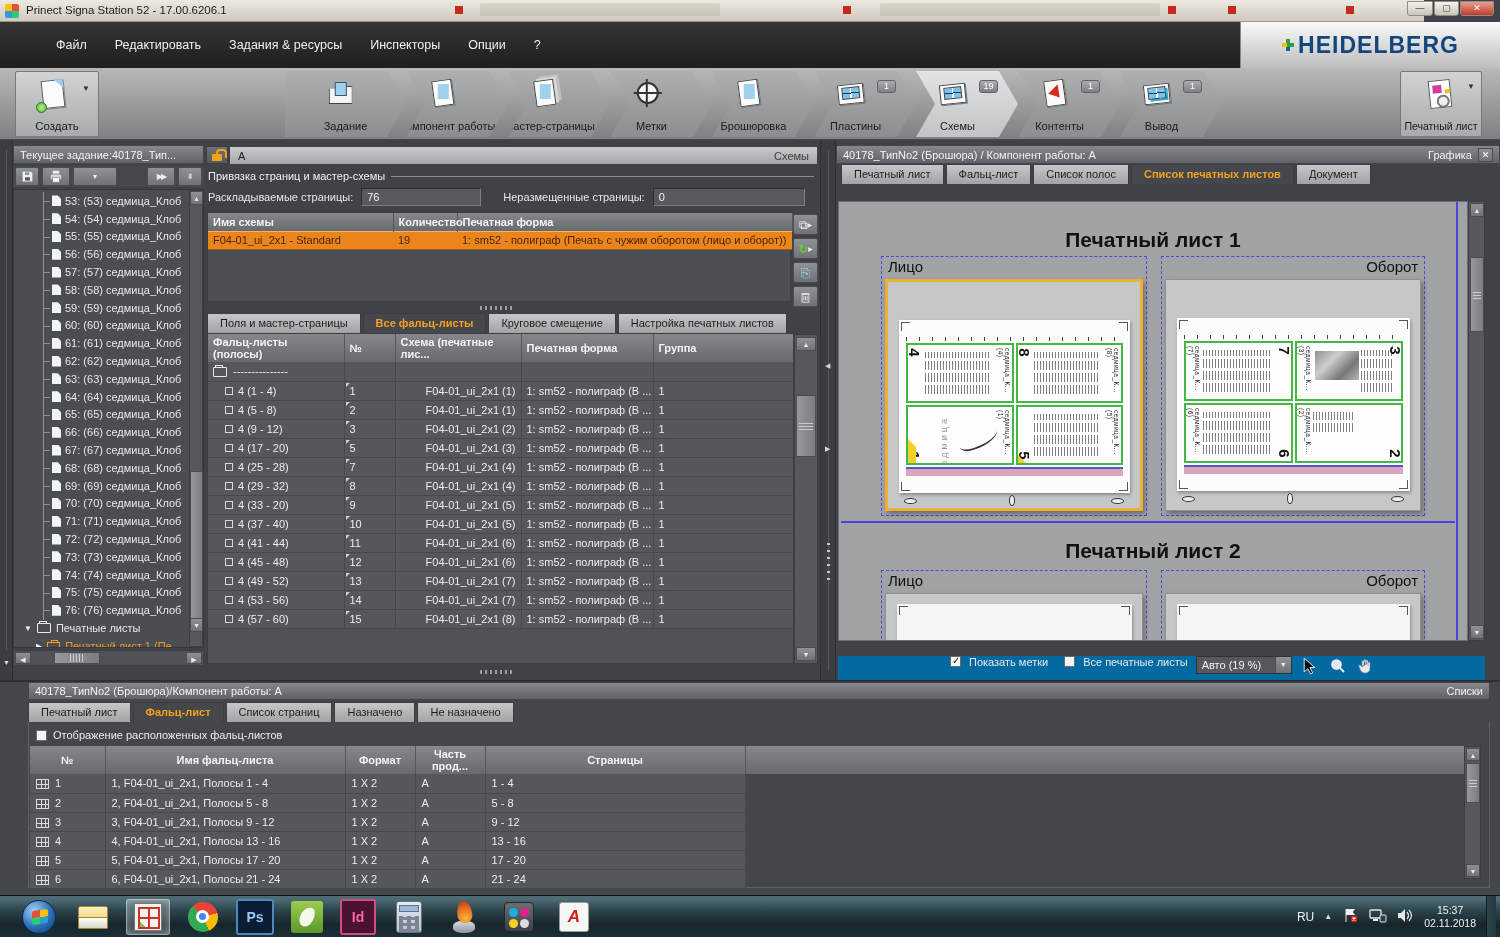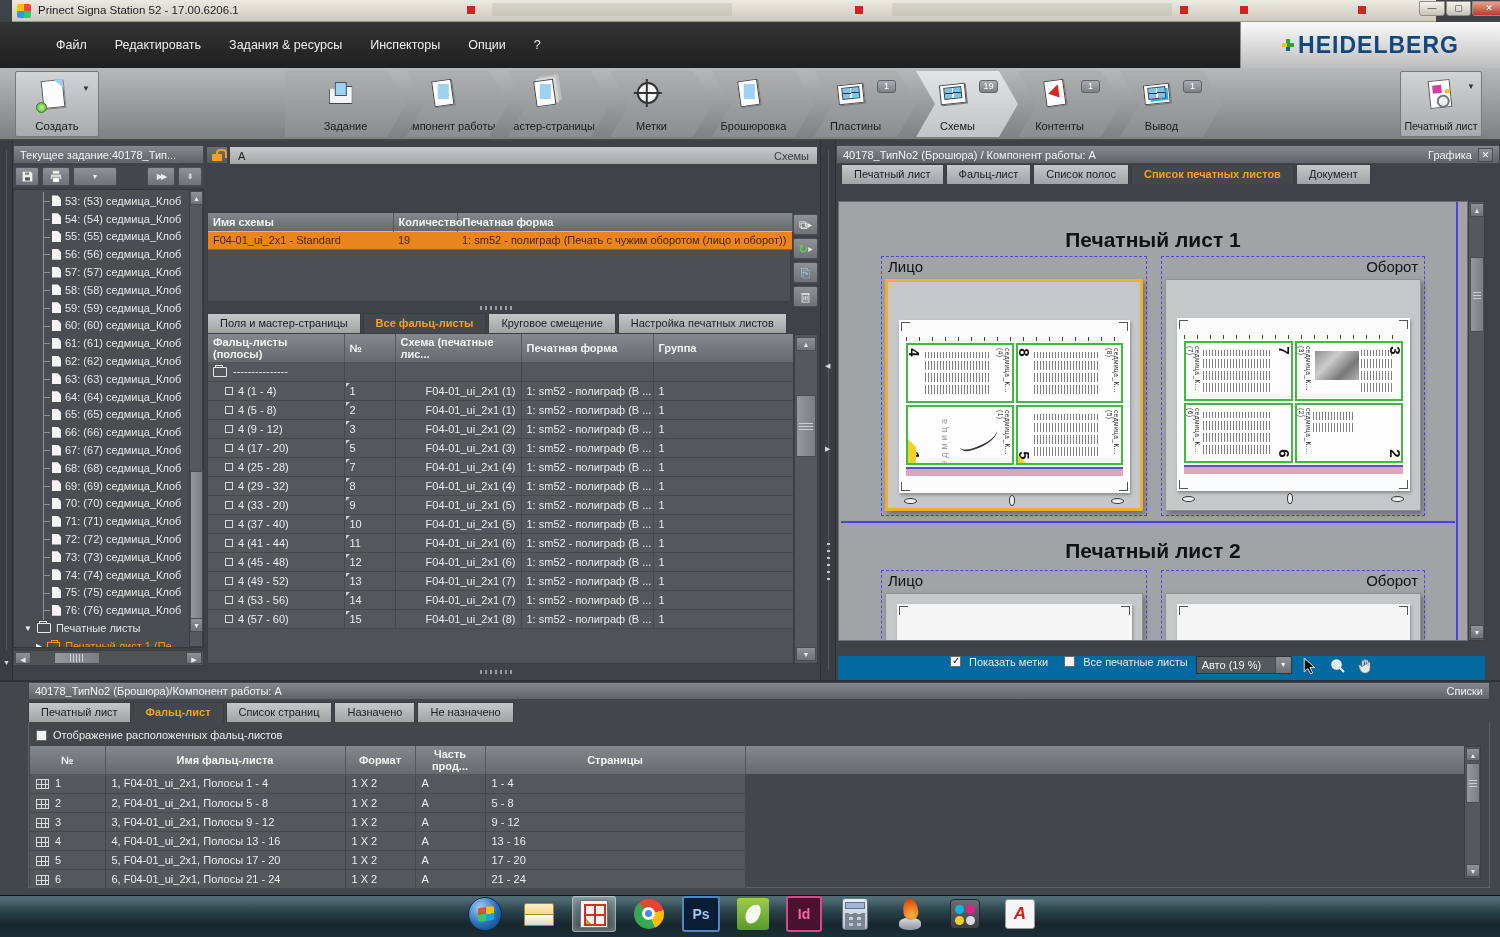--- a/index.html
+++ b/index.html
@@ -2,21 +2,21 @@
 <html><head>
 <meta charset="utf-8">
 <style>
   html,body{margin:0;padding:0;background:#222;}
   *{box-sizing:border-box;}
   #stage{position:relative;width:1500px;height:937px;overflow:hidden;
     font-family:"Liberation Sans","DejaVu Sans",sans-serif;font-size:11px;color:#e8e8e8;background:#3f4246;}
   .abs{position:absolute;}
 
   
-  #titlebar{left:12px;top:0;width:1424px;height:22px;background:linear-gradient(#ece9e1,#cfcabe);border-bottom:1px solid #9a968c;color:#1d1d1d;}
+  #titlebar{left:0;top:0;width:1424px;height:22px;background:linear-gradient(#ece9e1,#cfcabe);border-bottom:1px solid #9a968c;color:#1d1d1d;}
   #titlebar .appico{position:absolute;left:5px;top:4px;width:14px;height:14px;border-radius:2px;
     background:conic-gradient(#e74c3c 0 90deg,#2ecc71 0 180deg,#3498db 0 270deg,#f1c40f 0);}
   #titlebar .ttl{position:absolute;left:26px;top:4px;font-size:11.5px;}
   .smudge{position:absolute;top:3px;height:13px;background:#8a8a7a;opacity:.18;border-radius:2px;}
   .reddot{position:absolute;top:6px;width:8px;height:8px;background:#c8281e;}
   .winbtn{position:absolute;top:1px;height:15px;border:1px solid #8f8d85;border-radius:0 0 3px 3px;background:linear-gradient(#f4f2ec,#c9c4b8);color:#333;font-size:9px;line-height:13px;text-align:center;}
   .winbtn.close{background:linear-gradient(#e8a08c,#c0392b);color:#fff;font-weight:bold;}
 
   
   #menubar{left:0;top:22px;width:1500px;height:46px;background:linear-gradient(#343434,#1f1f1f);display:flex;align-items:center;padding-left:42px;gap:0;}
@@ -202,21 +202,21 @@
   #bp-table table{border-collapse:collapse;table-layout:fixed;width:100%;}
   #bp-table th{background:linear-gradient(#84878c,#66696e);color:#f4f4f4;font-weight:bold;text-align:center;padding:2px 5px;height:19px;border-right:1px solid #55585d;font-size:11px;}
   #bp-table td{height:19px;padding:1px 6px;background:#54575c;border-bottom:1px solid #45484d;border-right:1px solid #45484d;color:#ededed;white-space:nowrap;overflow:hidden;}
   #bp-table td.void,#bp-table th.void{background:transparent;border:none;}
   #bp-table th.void{background:linear-gradient(#84878c,#66696e);}
   .grid-ico{display:inline-block;width:13px;height:10px;border:1px solid #dcdcdc;margin-right:6px;vertical-align:-2px;
     background:linear-gradient(90deg,transparent 0 4px,#dcdcdc 4px 5px,transparent 5px 8px,#dcdcdc 8px 9px,transparent 9px),linear-gradient(transparent 0 4px,#dcdcdc 4px 5px,transparent 5px);}
   #bp-vscroll{left:1464px;top:746px;width:17px;height:133px;}
 
   
-  #taskbar{left:0;top:895px;width:1500px;height:42px;background:linear-gradient(#4e6b74 0 8%,#2c444c 35%,#16262c 70%,#1d3037);border-top:1px solid #0c161a;display:flex;align-items:center;padding-left:6px;gap:10px;flex-direction:column;}
+  #taskbar{left:0;top:895px;width:1500px;height:42px;background:linear-gradient(#4e6b74 0 8%,#2c444c 35%,#16262c 70%,#1d3037);border-top:1px solid #0c161a;display:flex;align-items:center;padding-left:18px;gap:10px;}
   .tbtn{position:relative;width:44px;height:36px;border-radius:3px;display:flex;align-items:center;justify-content:center;}
   .tbtn.active{background:rgba(255,255,255,.22);border:1px solid rgba(255,255,255,.45);box-shadow:inset 0 0 6px rgba(255,255,255,.3);}
   .tbtn i{position:absolute;}
   .tbtn .ttext{position:relative;z-index:2;font-weight:bold;}
   [data-ticon="start"]{width:42px;}
   [data-ticon="start"] .ta{width:34px;height:34px;border-radius:50%;background:radial-gradient(circle at 35% 30%,#9fd0f5,#2a6db5 55%,#0d3a6b);border:1px solid #0a2c50;}
   [data-ticon="start"] .tb{width:16px;height:14px;left:14px;top:11px;border-radius:2px;transform:skewY(-6deg);
     background:conic-gradient(#f1c40f 0 90deg,#3498db 90deg 180deg,#2ecc71 180deg 270deg,#e74c3c 270deg);}
   [data-ticon="explorer"] .ta{width:30px;height:22px;background:linear-gradient(#fdf0c0,#e8bf5e);border:1px solid #a8852f;border-radius:2px;}
   [data-ticon="explorer"] .tb{width:30px;height:12px;left:7px;top:18px;background:linear-gradient(#fdfdf4,#d9d9c8);border:1px solid #a8852f;border-radius:1px;}
@@ -523,20 +523,31 @@
     <span class="sb-btn" style="right:1px;top:1px;width:16px;height:12px;">▶</span>
   </div>
 
   <div id="mid-lock" class="abs">
     <span class="lock-ico"></span>
   </div>
   <div id="mid-tab-a" class="abs">
     <span>A</span>
     <span style="color:#3c3c3c;">Схемы</span>
   </div>
+  <div id="mid-groupbox" class="abs">
+    <div class="gb-head">
+        <span>Привязка страниц и мастер-схемы</span>
+      </div>
+    <div id="mid-fields">
+      <span>Раскладываемые страницы:</span>
+      <span class="inputbox" style="width:120px;">76</span>
+      <span style="margin-left:14px;">Неразмещенные страницы:</span>
+      <span class="inputbox" style="width:152px;">0</span>
+    </div>
+  </div>
   <div id="schema-table" class="abs">
     <table>
       <colgroup>
           <col style="width:185px;">
           <col style="width:64px;">
           <col style="width:335px;">
         </colgroup>
       <thead>
           <tr>
         <th>Имя схемы</th>

